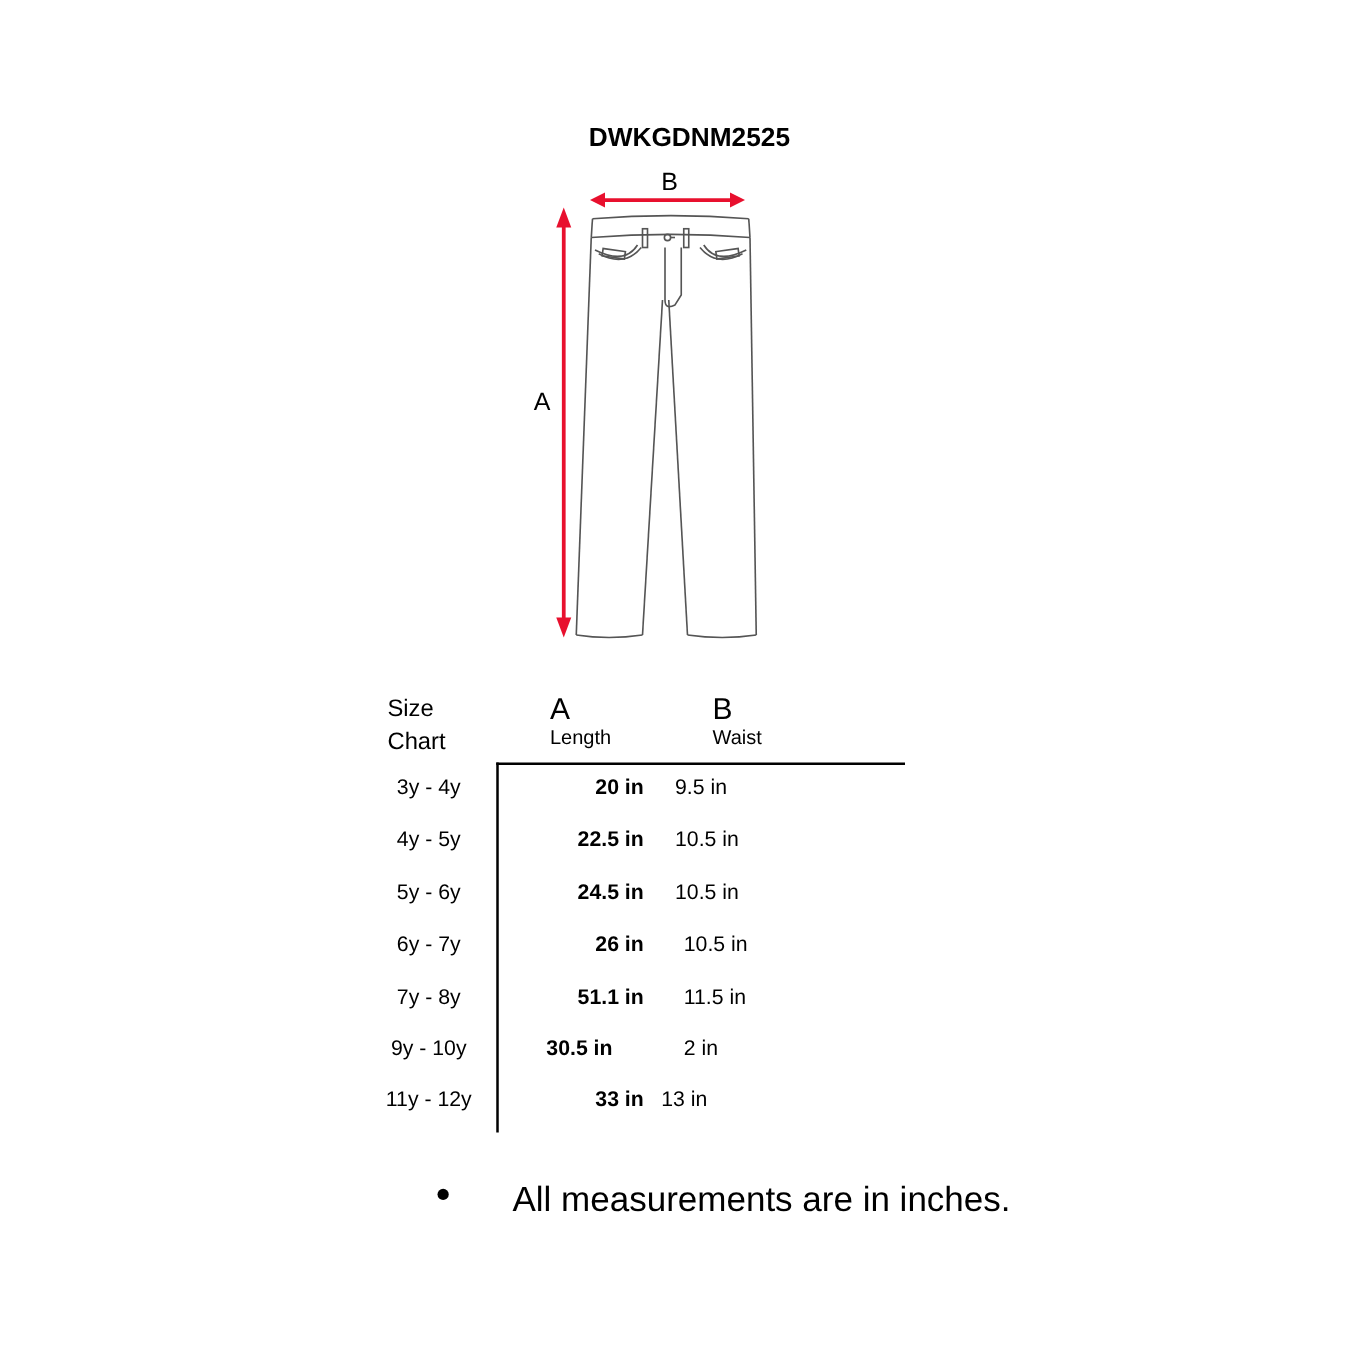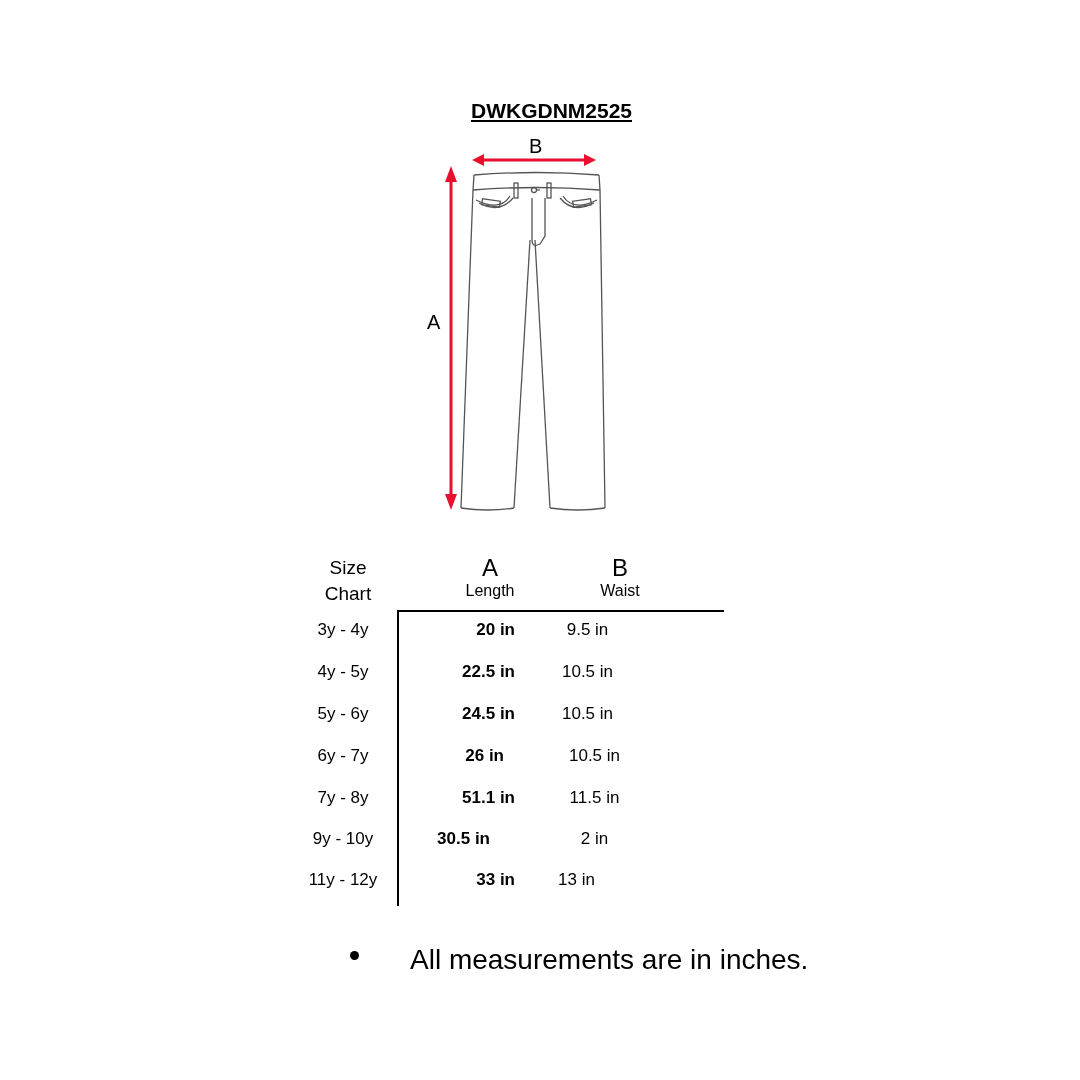--- a/index.html
+++ b/index.html
@@ -1,33 +1,33 @@
 <!DOCTYPE html>
 <html><head>
 <meta charset="utf-8">
 <style>
   html,body{margin:0;padding:0;background:#ffffff;}
   body{width:1080px;height:1080px;position:relative;overflow:hidden;font-family:"Liberation Sans",sans-serif;color:#000;}
   .abs{position:absolute;}
-  .title{left:0;width:1080px;top:99px;text-align:center;font-weight:bold;font-size:21px;padding-left:23px;box-sizing:border-box;text-decoration:underline;}
+  .title{left:0;width:1080px;top:99px;text-align:center;font-weight:bold;font-size:21px;padding-left:23px;box-sizing:border-box;}
   .label-b{left:529px;top:135px;font-size:20px;}
   .label-a{left:427px;top:311px;font-size:20px;}
   svg.diagram{left:0;top:0;}
-  .hdr{font-size:19px;text-align:center;line-height:26px;}
+  .hdr{font-size:19px;text-align:left;line-height:26px;}
   .hdr-size{left:310px;top:555px;width:76px;}
   .hdr-a{left:440px;top:555px;width:100px;}
   .hdr-b{left:570px;top:555px;width:100px;}
   .letter{font-size:24px;line-height:26px;}
   .sub{font-size:16px;line-height:20px;}
   .rule-h{left:397px;top:610px;width:327px;height:2px;background:#000;}
   .rule-v{left:397px;top:610px;width:2px;height:296px;background:#000;}
   .row{position:absolute;left:0;width:1080px;height:42px;font-size:17px;}
   .cell-size{position:absolute;left:290px;width:106px;text-align:center;}
   .cell-a{position:absolute;text-align:right;font-weight:bold;}
-  .cell-b{position:absolute;text-align:center;}
+  .cell-b{position:absolute;text-align:left;}
   .note{left:410px;top:944px;font-size:28px;}
   .bullet{left:350px;top:951px;width:9px;height:9px;border-radius:50%;background:#000;}
 </style>
 </head>
 <body>
 
 <div class="abs title">DWKGDNM2525</div>
 
 <svg class="abs diagram" width="1080" height="540" viewBox="0 0 1080 540">
 
@@ -104,21 +104,21 @@
   <span class="cell-a" style="left:420px;width:95px">22.5 in</span>
   <span class="cell-b" style="left:540px;width:95px">10.5 in</span>
 </div>
 <div class="row" style="top:704px">
   <span class="cell-size">5y - 6y</span>
   <span class="cell-a" style="left:420px;width:95px">24.5 in</span>
   <span class="cell-b" style="left:540px;width:95px">10.5 in</span>
 </div>
 <div class="row" style="top:746px">
   <span class="cell-size">6y - 7y</span>
-  <span class="cell-a" style="left:409px;width:95px">26 in</span>
+  <span class="cell-a" style="left:420px;width:95px">26 in</span>
   <span class="cell-b" style="left:547px;width:95px">10.5 in</span>
 </div>
 <div class="row" style="top:788px">
   <span class="cell-size">7y - 8y</span>
   <span class="cell-a" style="left:420px;width:95px">51.1 in</span>
   <span class="cell-b" style="left:547px;width:95px">11.5 in</span>
 </div>
 <div class="row" style="top:829px">
   <span class="cell-size">9y - 10y</span>
   <span class="cell-a" style="left:395px;width:95px">30.5 in</span>

